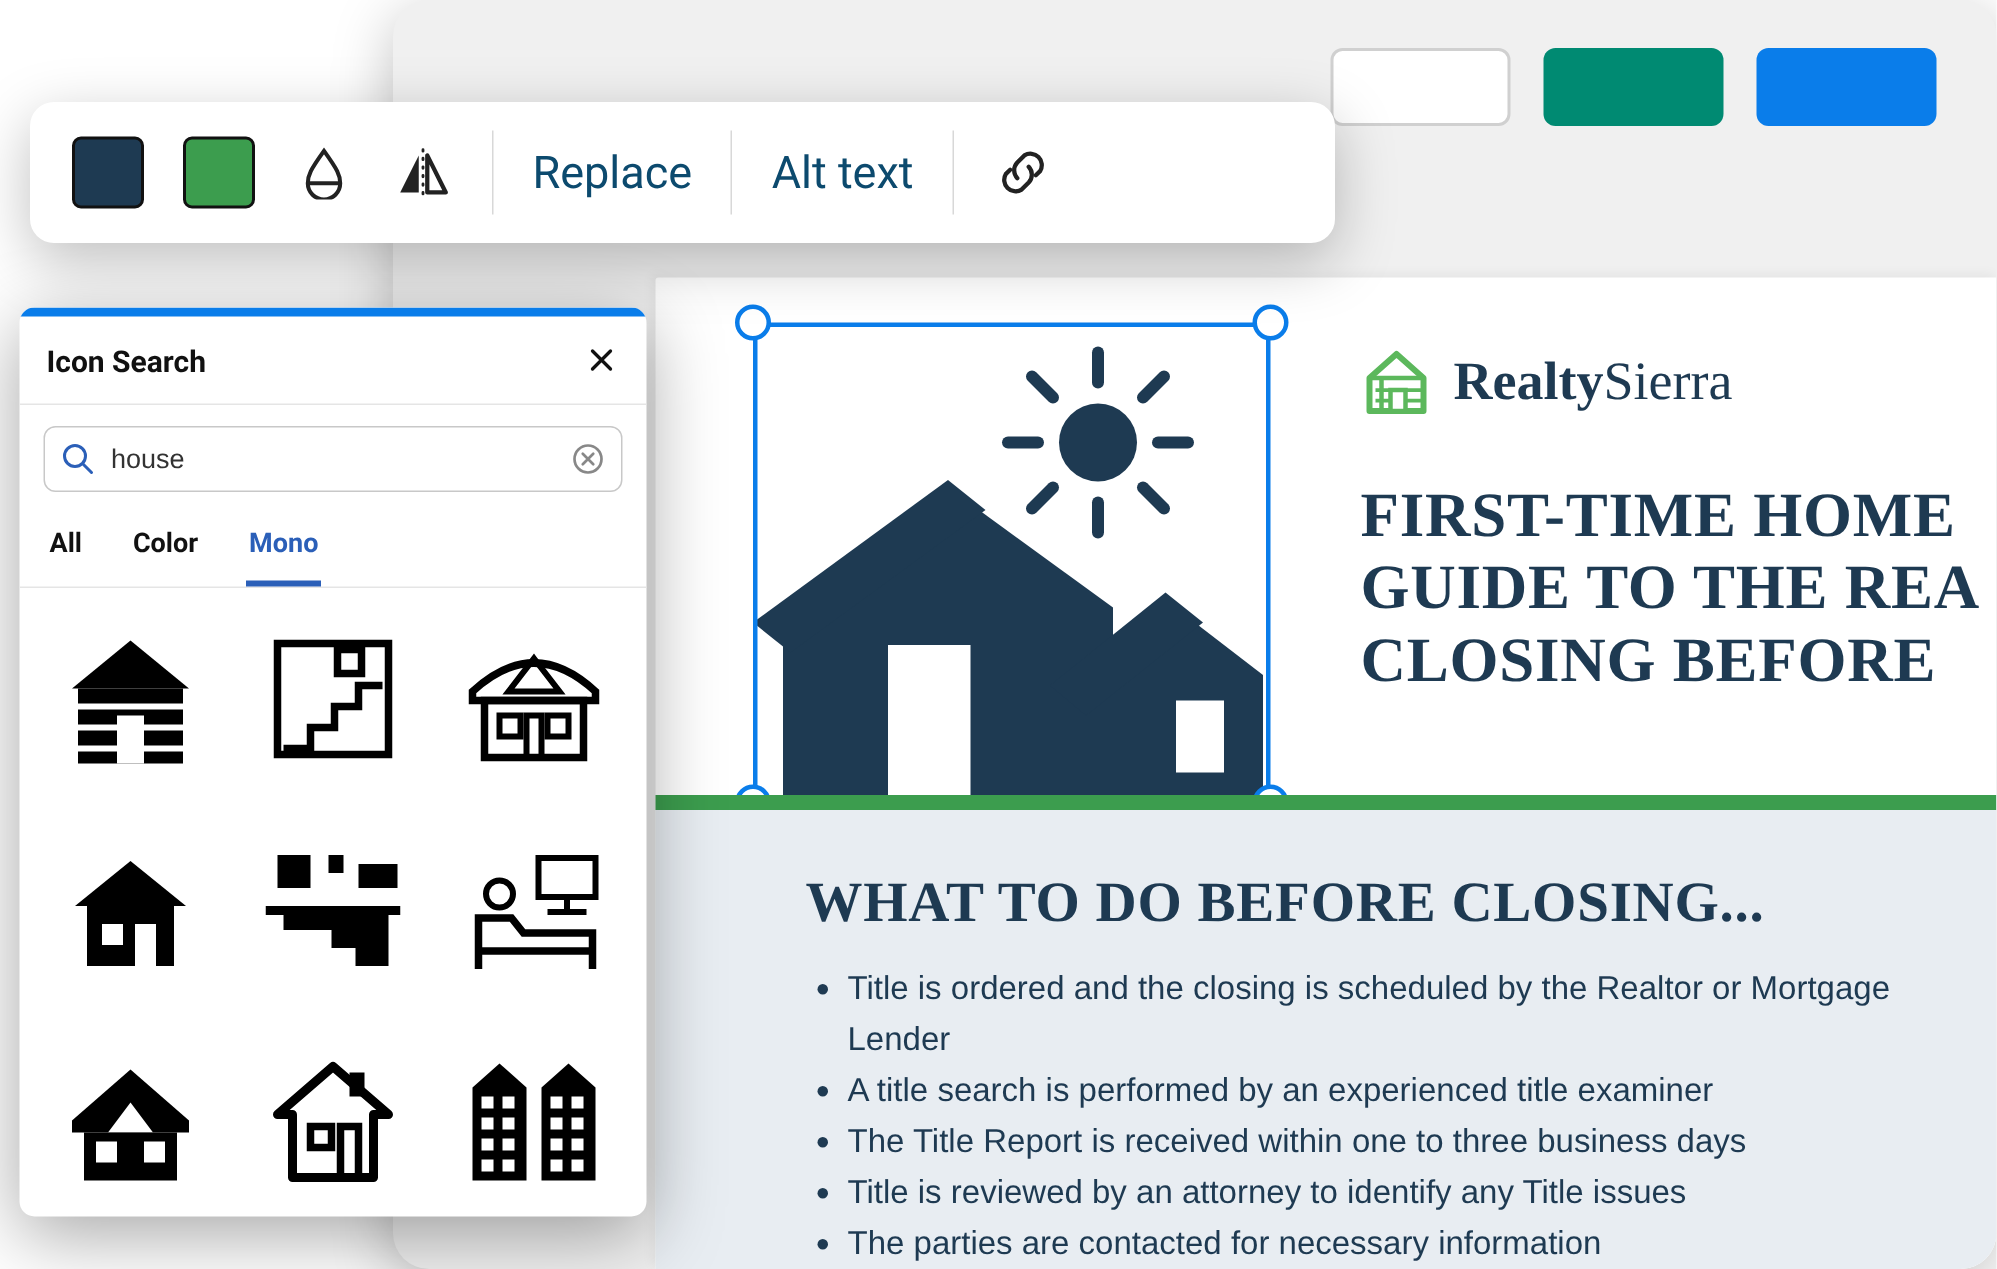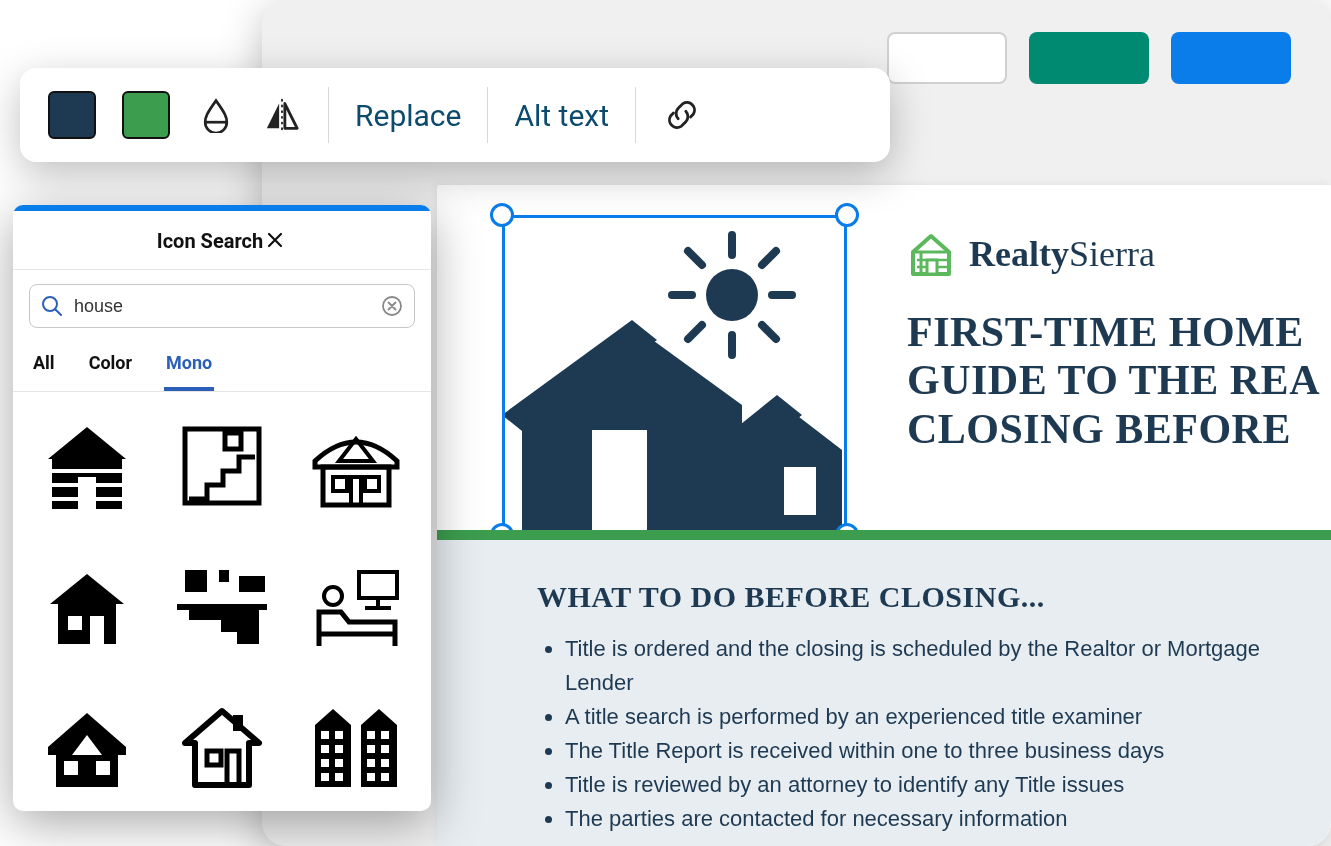--- a/index.html
+++ b/index.html
@@ -14,22 +14,22 @@
 
 
 .doc { position: absolute; left: 175px; top: 185px; right: 0; bottom: 0; background: #fff; border-top-left-radius: 2px; box-shadow: -2px -2px 8px rgba(0,0,0,0.05); }
 .doc-header { position: relative; height: 350px; margin-left: 30px; }
 .doc-green-rule { position: absolute; left: 0; right: 0; top: 345px; height: 10px; background: #3c9d4e; }
 .doc-body { position: absolute; left: 0; right: 0; top: 355px; bottom: 0; background: #e8edf2; padding: 40px 70px 30px 100px; }
 .logo-wrap { position: absolute; left: 440px; top: 45px; display: flex; align-items: center; gap: 14px; }
 .house-logo { width: 48px; height: 48px; }
 .brand { font-family: Georgia, "Times New Roman", serif; font-size: 36px; color: #1e3a52; font-weight: 600; }
 .brand .light { font-weight: 400; }
-.headline { position: absolute; left: 440px; top: 123px; font-family: Georgia, "Times New Roman", serif; font-size: 42px; color: #1e3a52; font-weight: 700; line-height: 1.15; letter-spacing: 0.5px; }
-.section-title { font-family: Georgia, "Times New Roman", serif; font-size: 30px; color: #1e3a52; font-weight: 700; letter-spacing: 0.5px; margin-bottom: 18px; }
+.headline { position: absolute; left: 440px; top: 135px; font-family: Georgia, "Times New Roman", serif; font-size: 42px; color: #1e3a52; font-weight: 700; line-height: 1.15; letter-spacing: 0.5px; }
+.section-title { font-family: Georgia, "Times New Roman", serif; font-size: 38px; color: #1e3a52; font-weight: 700; letter-spacing: 0.5px; margin-bottom: 18px; }
 .bullets { list-style: disc; padding-left: 28px; }
 .bullets li { font-size: 22px; color: #1e3a52; line-height: 1.55; font-family: -apple-system, sans-serif; }
 
 
 .sel-graphic { position: absolute; left: 35px; top: 30px; width: 345px; height: 320px; }
 .sel-frame { position: absolute; left: 0; top: 0; right: 0; bottom: 0; border: 3px solid #0a7dea; }
 .sel-handle { position: absolute; width: 24px; height: 24px; background: #fff; border: 3px solid #0a7dea; border-radius: 50%; }
 .sel-handle.tl { left: -12px; top: -12px; }
 .sel-handle.tr { right: -12px; top: -12px; }
 .sel-handle.bl { left: -12px; bottom: -12px; }
@@ -40,21 +40,21 @@
 .swatch { width: 48px; height: 48px; border-radius: 6px; }
 .swatch.navy { background: #1e3a52; border: 2px solid #111; }
 .swatch.green { background: #3c9d4e; border: 2px solid #111; }
 .tb-icon { width: 40px; height: 40px; display: flex; align-items: center; justify-content: center; }
 .vsep { width: 1px; height: 56px; background: #d8d8d8; }
 .tb-label { font-size: 30px; color: #0c4a6e; cursor: pointer; }
 
 
 .icon-panel { position: absolute; left: 13px; top: 205px; width: 418px; height: 606px; background: #fff; border-radius: 10px; box-shadow: 0 12px 50px rgba(0,0,0,0.35); z-index: 40; overflow: hidden; display: flex; flex-direction: column; }
 .icon-panel-accent { height: 6px; background: #0a7dea; }
-.panel-head { display: flex; align-items: center; justify-content: center; padding: 14px 18px 12px; }
+.panel-head { display: flex; align-items: center; justify-content: space-between; padding: 14px 18px 12px; }
 .panel-title { font-size: 20px; font-weight: 700; color: #111; }
 .panel-close { font-size: 20px; color: #111; cursor: pointer; padding: 4px; }
 .panel-div { height: 1px; background: #e5e5e5; }
 .search-wrap { padding: 14px 16px; }
 .search-field { position: relative; }
 .search-input { width: 100%; height: 44px; border: 1.5px solid #c8c8c8; border-radius: 8px; padding: 0 44px 0 44px; font-size: 18px; color: #333; outline: none; }
 .search-icon-l { position: absolute; left: 12px; top: 11px; width: 22px; height: 22px; }
 .search-icon-r { position: absolute; right: 12px; top: 11px; width: 22px; height: 22px; cursor: pointer; }
 .tabs { display: flex; gap: 30px; padding: 0 18px; border-bottom: 1.5px solid #e5e5e5; }
 .tab { font-size: 18px; font-weight: 700; color: #111; padding: 10px 2px 14px; cursor: pointer; border-bottom: 4px solid transparent; }

